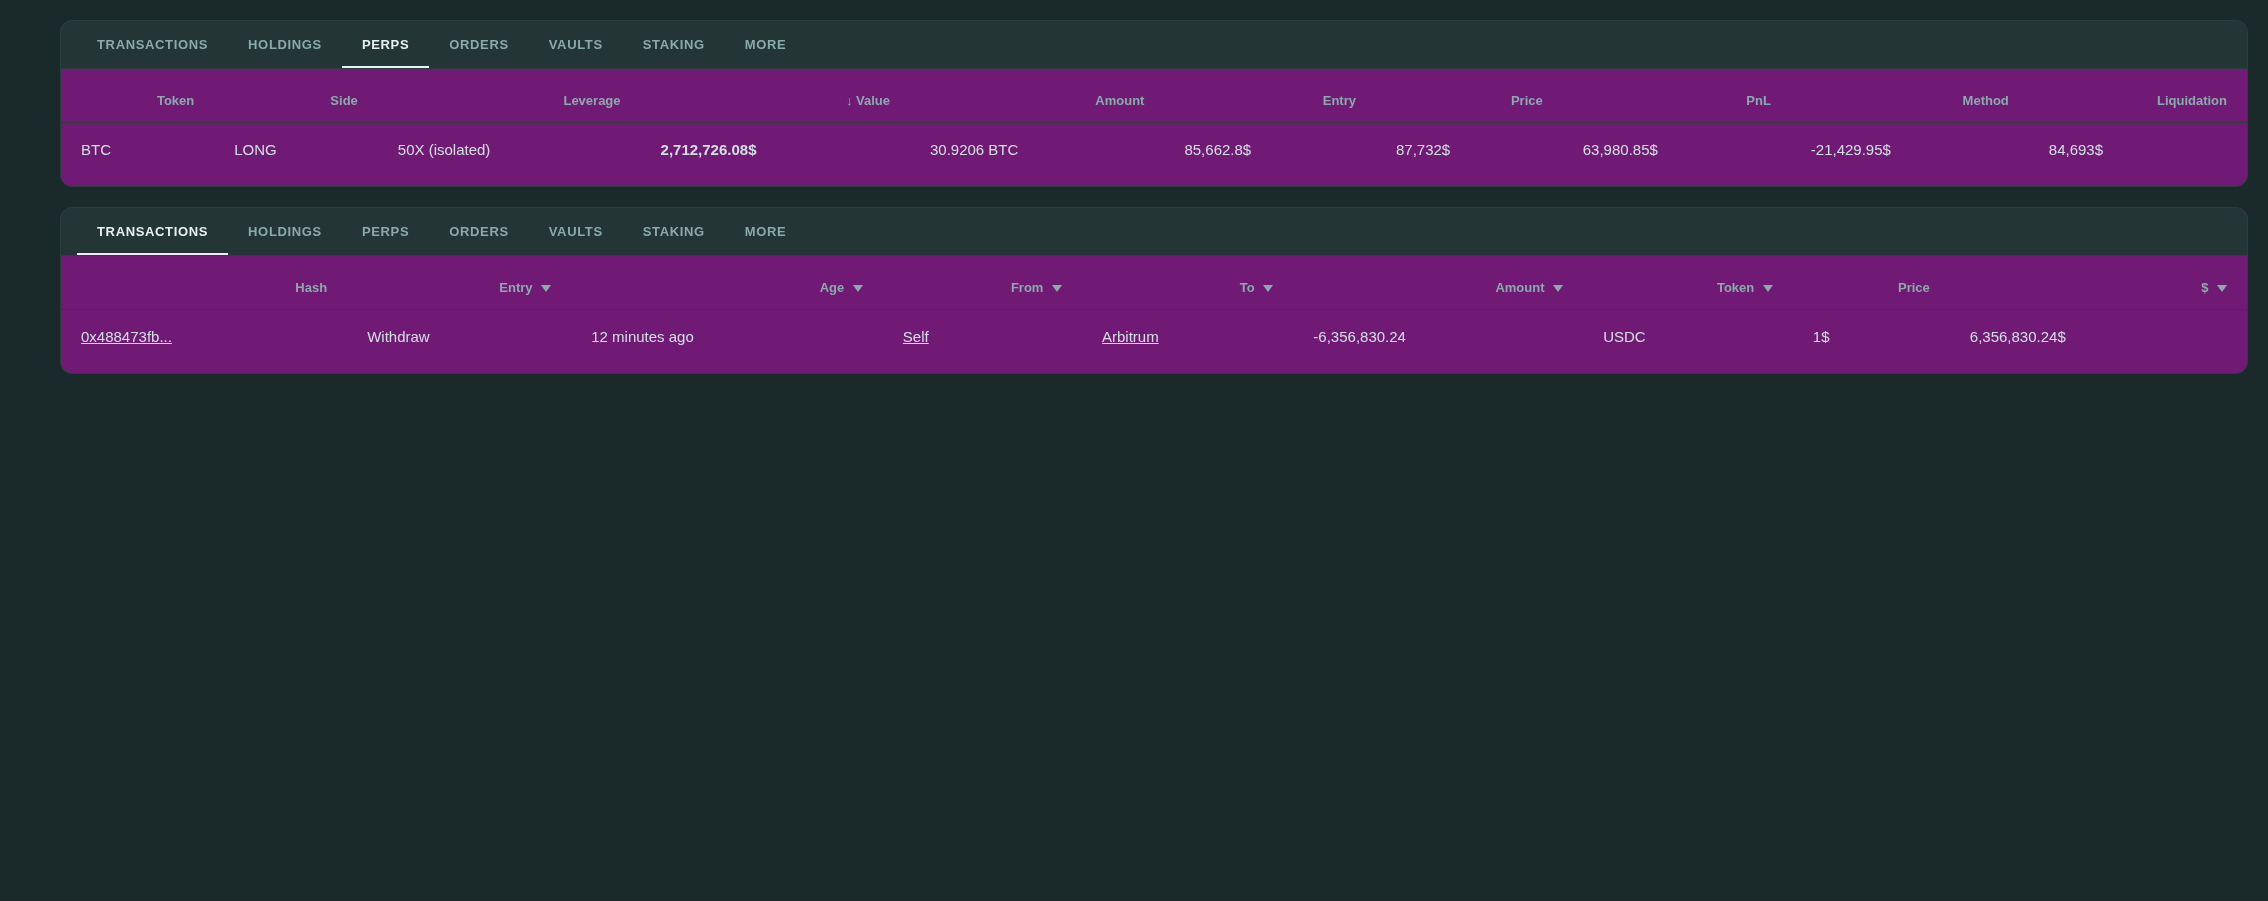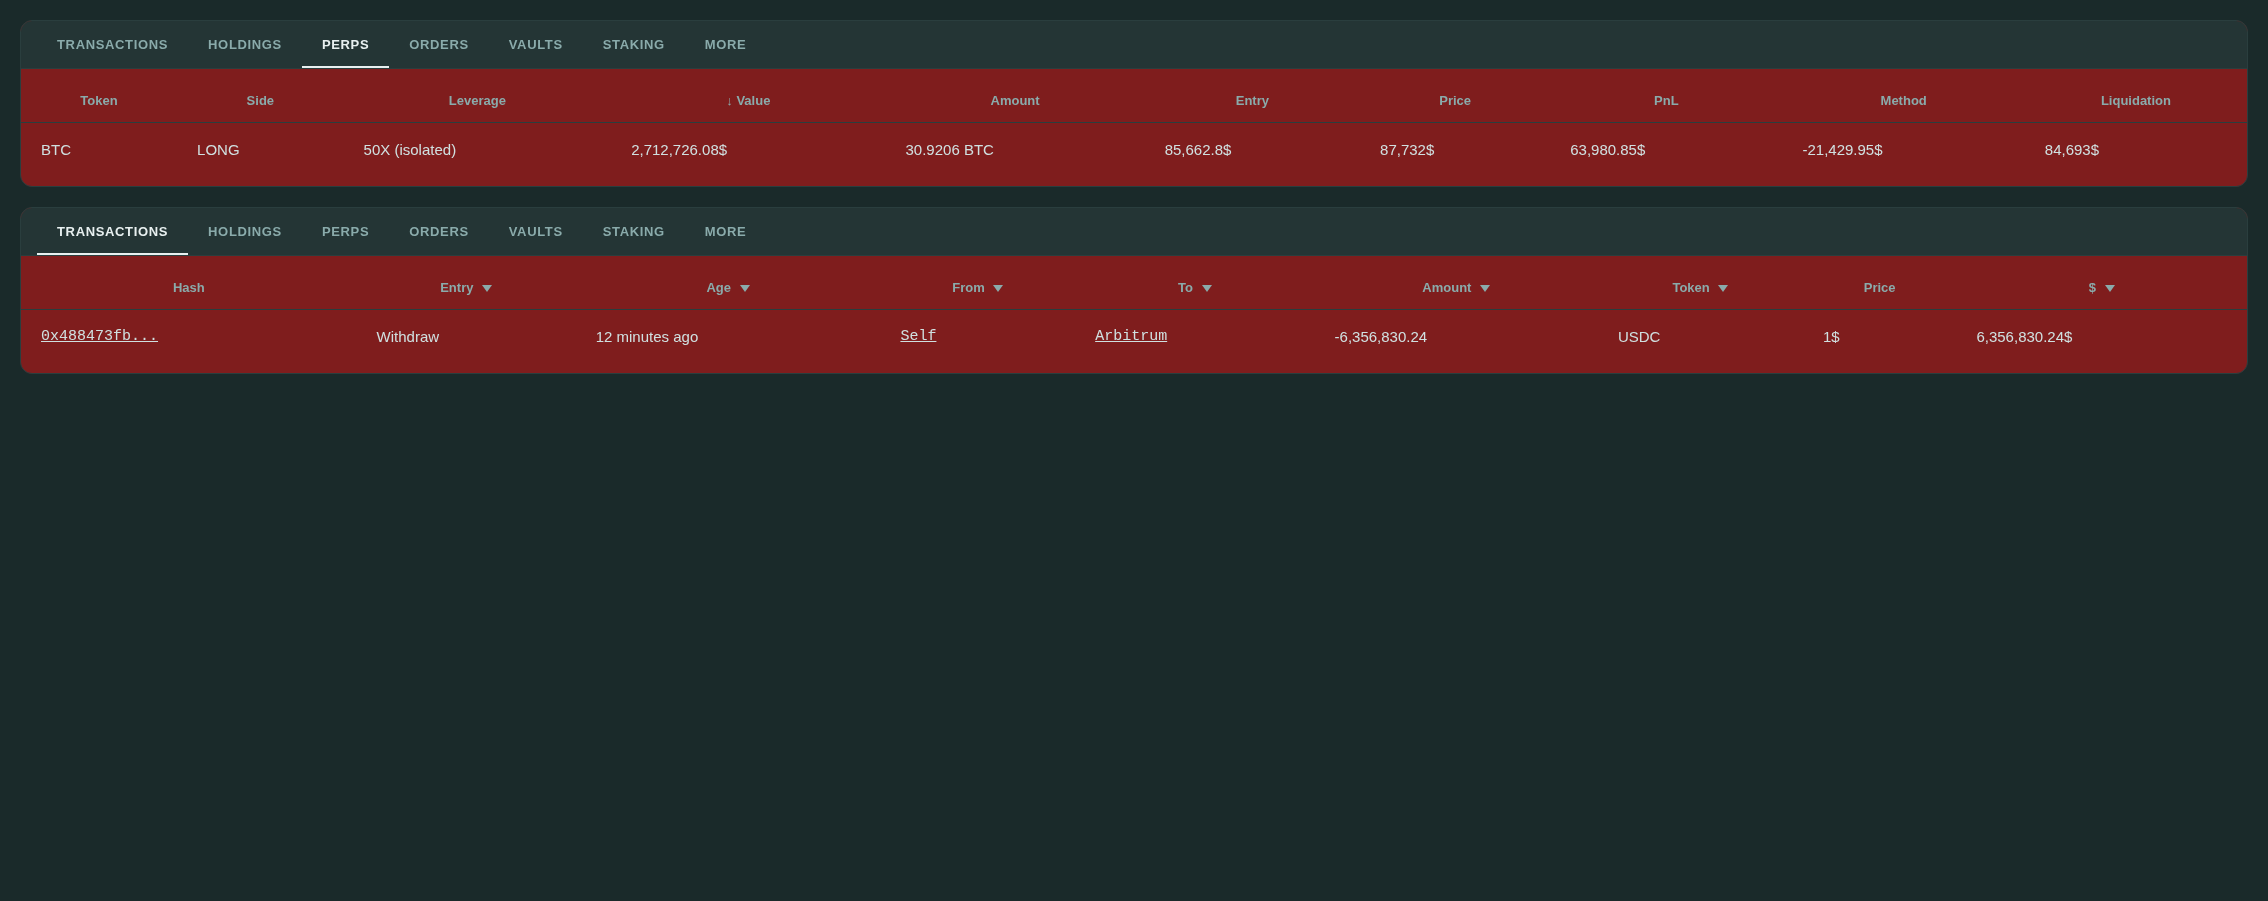--- a/index.html
+++ b/index.html
@@ -7,24 +7,25 @@
       background: #1a2a2a;
       font-family: -apple-system, BlinkMacSystemFont, 'Segoe UI', sans-serif;
       padding: 20px;
       display: flex;
       flex-direction: column;
       gap: 20px;
       min-height: 100vh;
     }
 
     .panel {
-      background: #7f1d1d;
+      background: #701a75;
       border: 1px solid #2a3e3e;
       border-radius: 12px;
       overflow: hidden;
+      margin-left: 40px;
     }
 
     
     .tab-bar {
       display: flex;
       background: #243535;
       padding: 0 16px;
       border-bottom: 1px solid #2a3e3e;
     }
 
@@ -58,21 +59,21 @@
       padding: 10px 0;
     }
 
     .table {
       width: 100%;
       border-collapse: collapse;
     }
 
     .table th {
       padding: 14px 20px;
-      text-align: center;
+      text-align: right;
       color: #8aabab;
       font-size: 13px;
       font-weight: 600;
       border-bottom: 1px solid #2a3e3e;
     }
 
     .table th.sortable {
       cursor: pointer;
     }
 
@@ -82,22 +83,22 @@
       font-size: 15px;
       border-bottom: 1px solid #1e2e2e;
     }
 
     .table tr:last-child td {
       border-bottom: none;
     }
 
     .text-green { color: #4caf7a; }
     .text-red { color: #e05555; }
-    .text-bold { font-weight: 400; }
-    .text-link { color: #6ab4b4; cursor: pointer; text-decoration: underline; font-family: Liberation Mono, monospace; }
+    .text-bold { font-weight: 700; }
+    .text-link { color: #6ab4b4; cursor: pointer; text-decoration: underline; }
 
     .filter-icon {
       display: inline-block;
       width: 0;
       height: 0;
       border-left: 5px solid transparent;
       border-right: 5px solid transparent;
       border-top: 7px solid #8aabab;
       margin-left: 5px;
       vertical-align: middle;

